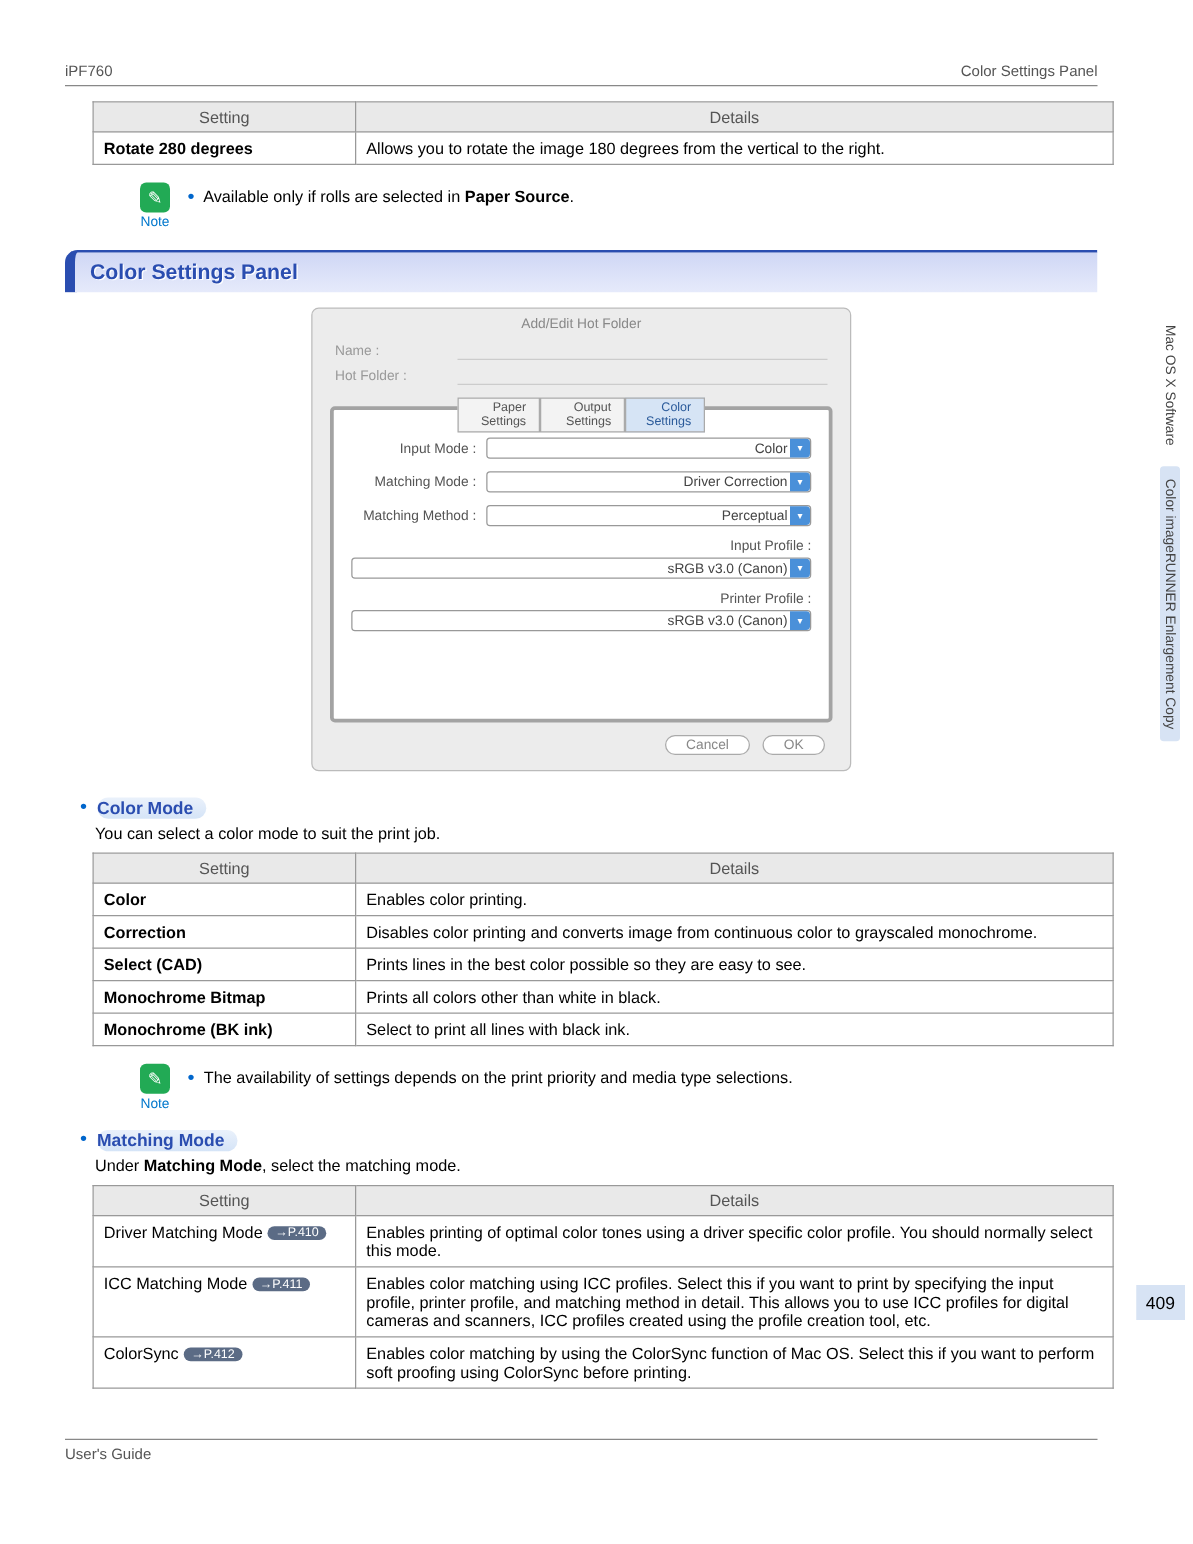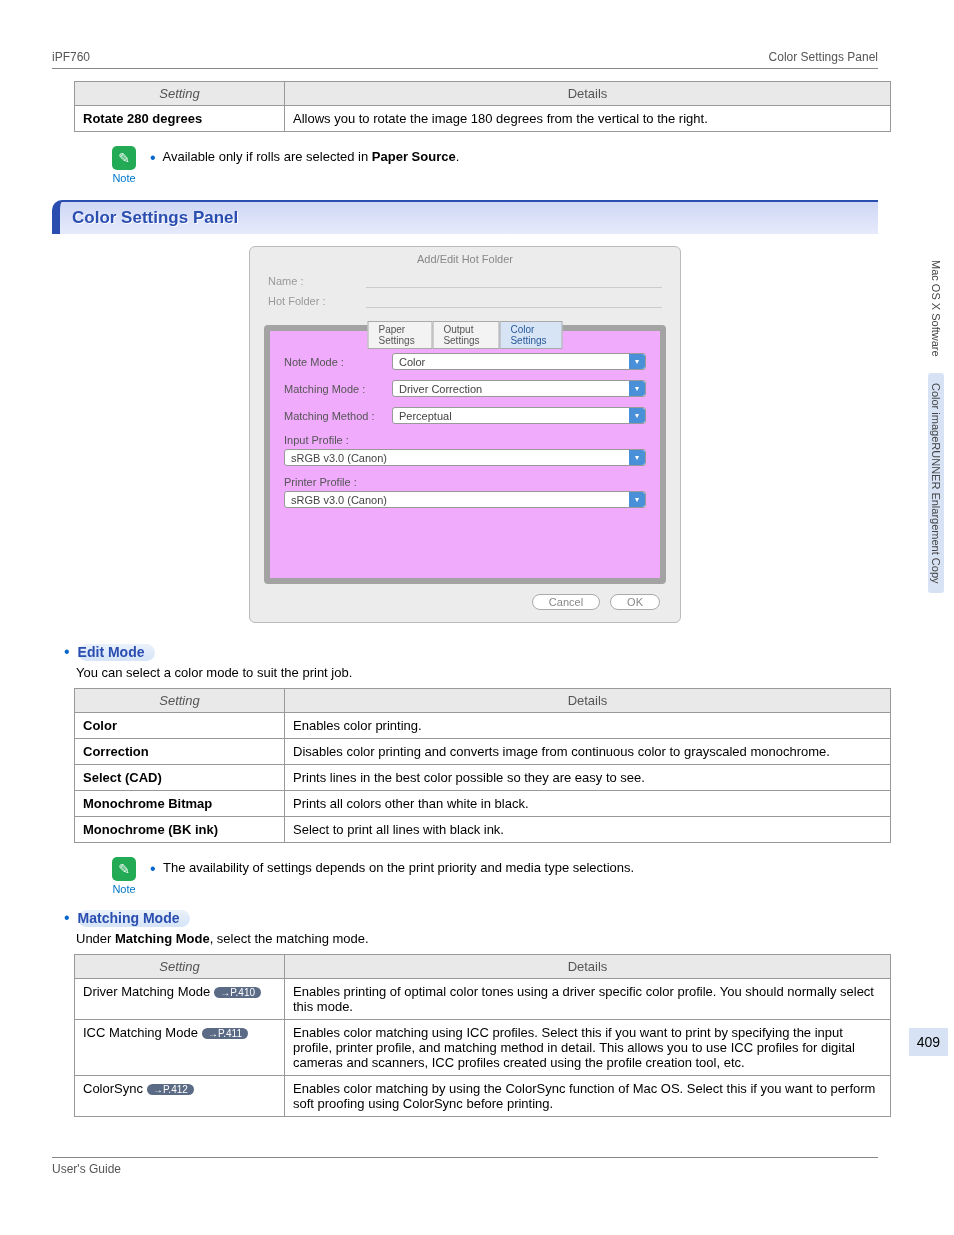--- a/index.html
+++ b/index.html
@@ -37,21 +37,21 @@
     font-size: 13px;
     padding: 4px 6px;
     border: 1px solid #999;
   }
   .mini-table td {
     padding: 5px 8px;
     border: 1px solid #999;
     font-size: 13px;
     vertical-align: top;
   }
-  .mini-table .setcol { width: 210px; font-style: italic; }
+  .mini-table .setcol { width: 210px; }
   .note-block {
     margin: 14px 0 14px 60px;
     display: flex;
     align-items: flex-start;
     gap: 14px;
   }
   .note-icon {
     display: flex;
     flex-direction: column;
     align-items: center;
@@ -104,25 +104,26 @@
   .dlg-row {
     display: flex;
     align-items: center;
     padding: 3px 18px;
     gap: 8px;
   }
   .dlg-label { width: 90px; color: #999; text-align:left; }
   .dlg-input-line { flex:1; border-bottom:1px solid #ccc; height:14px; }
   .tabs {
     margin: 14px 14px 0 14px;
-    border: 6px solid #a3a3a3;
+    border: 3px solid #a3a3a3;
     border-radius: 4px;
-    background: #f0abfc;
+    background: #ffffff;
     padding: 12px 14px 10px 14px;
     position: relative;
+    text-align: right;
   }
   .tabstrip {
     position: absolute;
     top: -10px;
     left: 50%;
     transform: translateX(-50%);
     display:flex;
     font-size: 10px;
   }
   .tab {
@@ -263,21 +264,21 @@
       <div class="dlg-label">Hot Folder :</div>
       <div class="dlg-input-line"></div>
     </div>
     <div class="tabs">
       <div class="tabstrip">
         <div class="tab">Paper Settings</div>
         <div class="tab">Output Settings</div>
         <div class="tab active">Color Settings</div>
       </div>
       <div class="form-row">
-        <label>Note Mode :</label>
+        <label>Input Mode :</label>
         <div class="sel"><span>Color</span><span class="arrow">▾</span></div>
       </div>
       <div class="form-row">
         <label>Matching Mode :</label>
         <div class="sel"><span>Driver Correction</span><span class="arrow">▾</span></div>
       </div>
       <div class="form-row">
         <label>Matching Method :</label>
         <div class="sel"><span>Perceptual</span><span class="arrow">▾</span></div>
       </div>
@@ -288,21 +289,21 @@
       <div style="height:60px;"></div>
     </div>
     <div class="dlg-buttons">
       <div class="dlg-btn">Cancel</div>
       <div class="dlg-btn">OK</div>
     </div>
   </div>
 
   <div class="sub-head">
     <span class="dot">•</span>
-    <span class="chip"><span class="sub-head-text">Edit Mode</span></span>
+    <span class="chip"><span class="sub-head-text">Color Mode</span></span>
   </div>
   <div class="sub-desc">You can select a color mode to suit the print job.</div>
 
   <table class="mini-table">
     <tbody>
         <tr>
       <th class="setcol">Setting</th>
       <th>Details</th>
     </tr>
     <tr>

